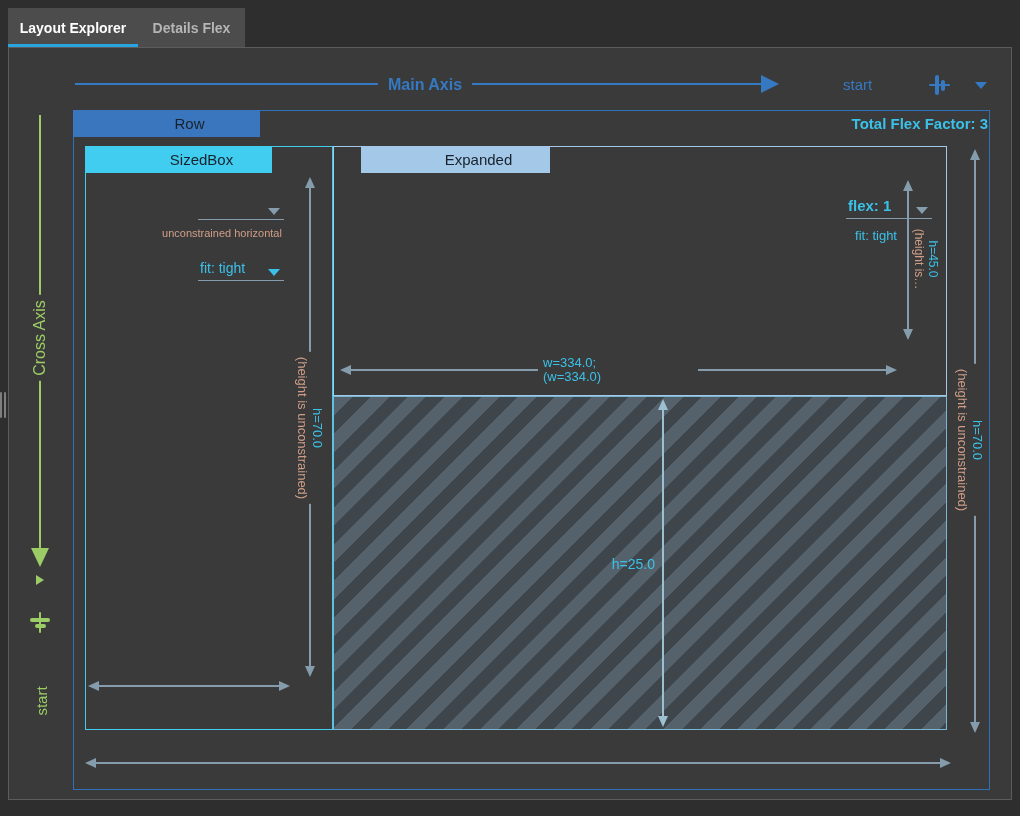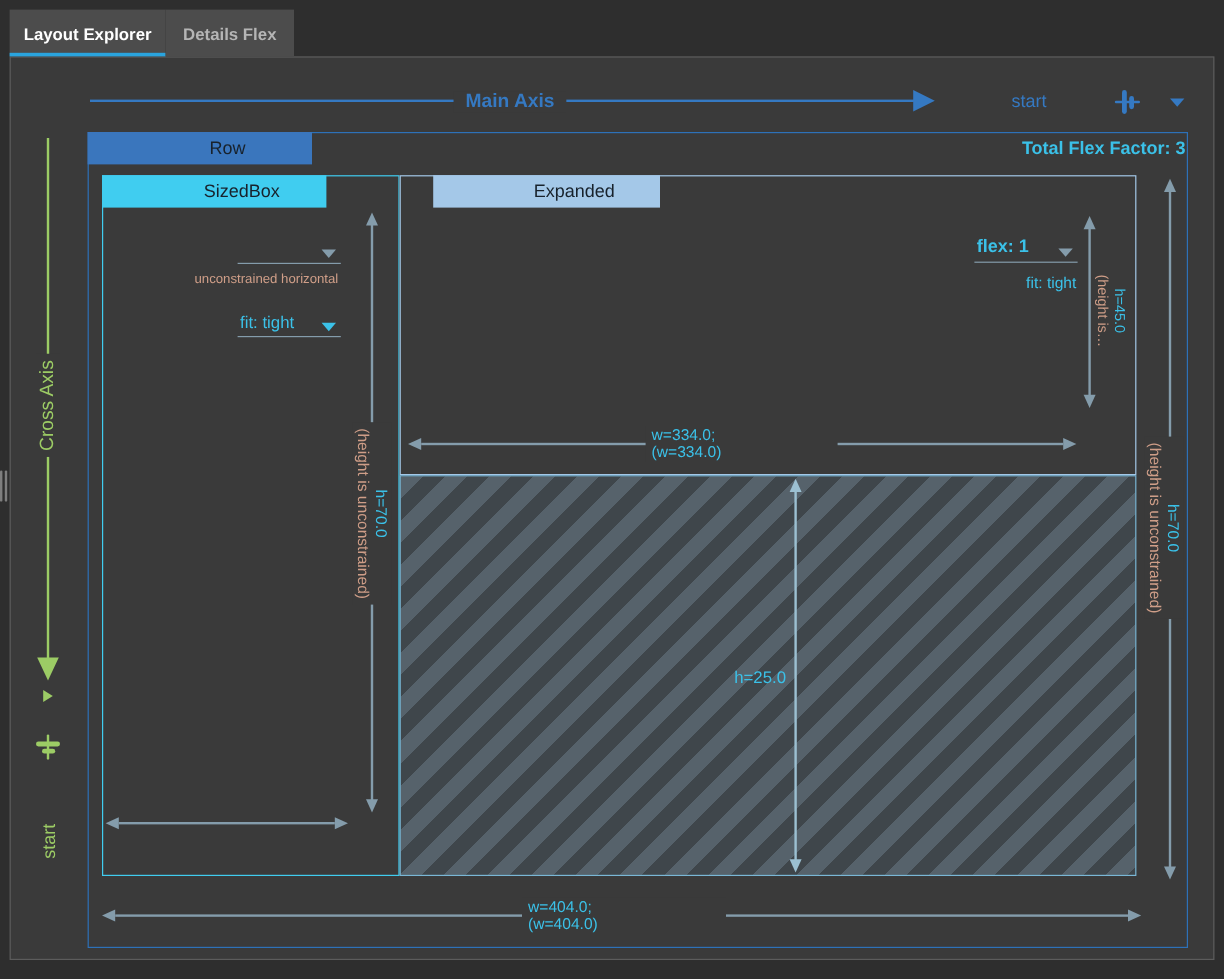--- a/index.html
+++ b/index.html
@@ -137,21 +137,21 @@
 
   <div class="abs line-h dimline" style="left:99px;top:685px;width:180px;height:1.5px;"></div>
   <div class="abs ah ah-left dim" style="left:88px;top:681px;"></div>
   <div class="abs ah ah-right dim" style="left:279px;top:681px;"></div>
 
   <div class="abs wbox" style="left:333px;top:146px;width:614px;height:250px;border:1px solid var(--exp-h);"></div>
   <div class="abs whdr" style="left:333px;top:146px;width:189px;height:27px;background:var(--exp-h);margin-left:28px;">
     <span>Expanded</span>
   </div>
 
-  <div class="abs dd" style="left:812px;top:194px;width:86px;height:25px;padding:0 4px 4px 2px;gap:12px;">
+  <div class="abs dd" style="left:846px;top:194px;width:86px;height:25px;padding:0 4px 4px 2px;gap:12px;">
     <span style="font-size:15px;font-weight:bold;color:var(--cyan);">flex: 1</span>
     <div class="chev"></div>
   </div>
   <div class="abs" style="left:812px;top:228px;width:85px;text-align:right;font-size:13px;color:var(--cyan);">fit: tight</div>
 
   <div class="abs line-v dimline" style="left:907px;top:188px;height:144px;"></div>
   <div class="abs ah ah-up dim" style="left:903px;top:180px;"></div>
   <div class="abs ah ah-down dim" style="left:903px;top:329px;"></div>
   <div class="abs vlabel" style="left:926px;top:259px;font-size:12px;line-height:14px;">
     <span class="cyan">h=45.0</span><br>
@@ -176,18 +176,14 @@
   <div class="abs ah ah-up dim" style="left:970px;top:149px;"></div>
   <div class="abs ah ah-down dim" style="left:970px;top:722px;"></div>
   <div class="abs vlabel bgpad" style="left:970px;top:440px;">
     <span class="cyan">h=70.0</span><br>
     <span class="salmon">(height is unconstrained)</span>
   </div>
 
   <div class="abs line-h dimline" style="left:96px;top:762px;width:844px;height:1.5px;"></div>
   <div class="abs ah ah-left dim" style="left:85px;top:758px;"></div>
   <div class="abs ah ah-right dim" style="left:940px;top:758px;"></div>
-  <div class="abs wlabel bgpad" style="left:435px;top:748px;width:160px;">
-    <span class="cyan">w=404.0;</span><br>
-    <span class="cyan">(w=404.0)</span>
-  </div>
 
 </div>
 
 </body></html>

